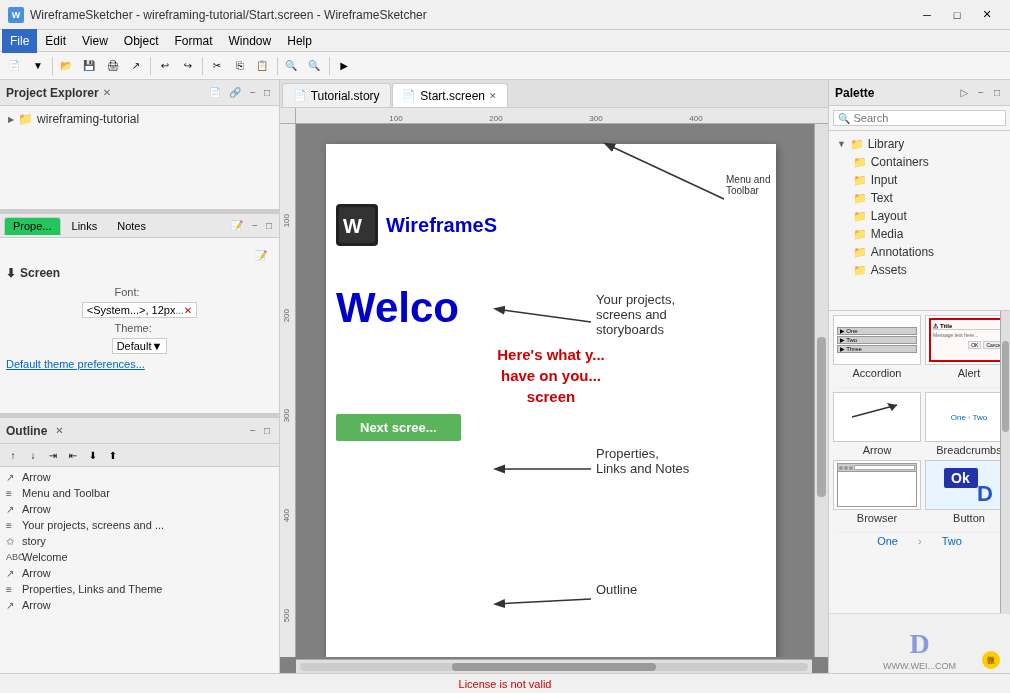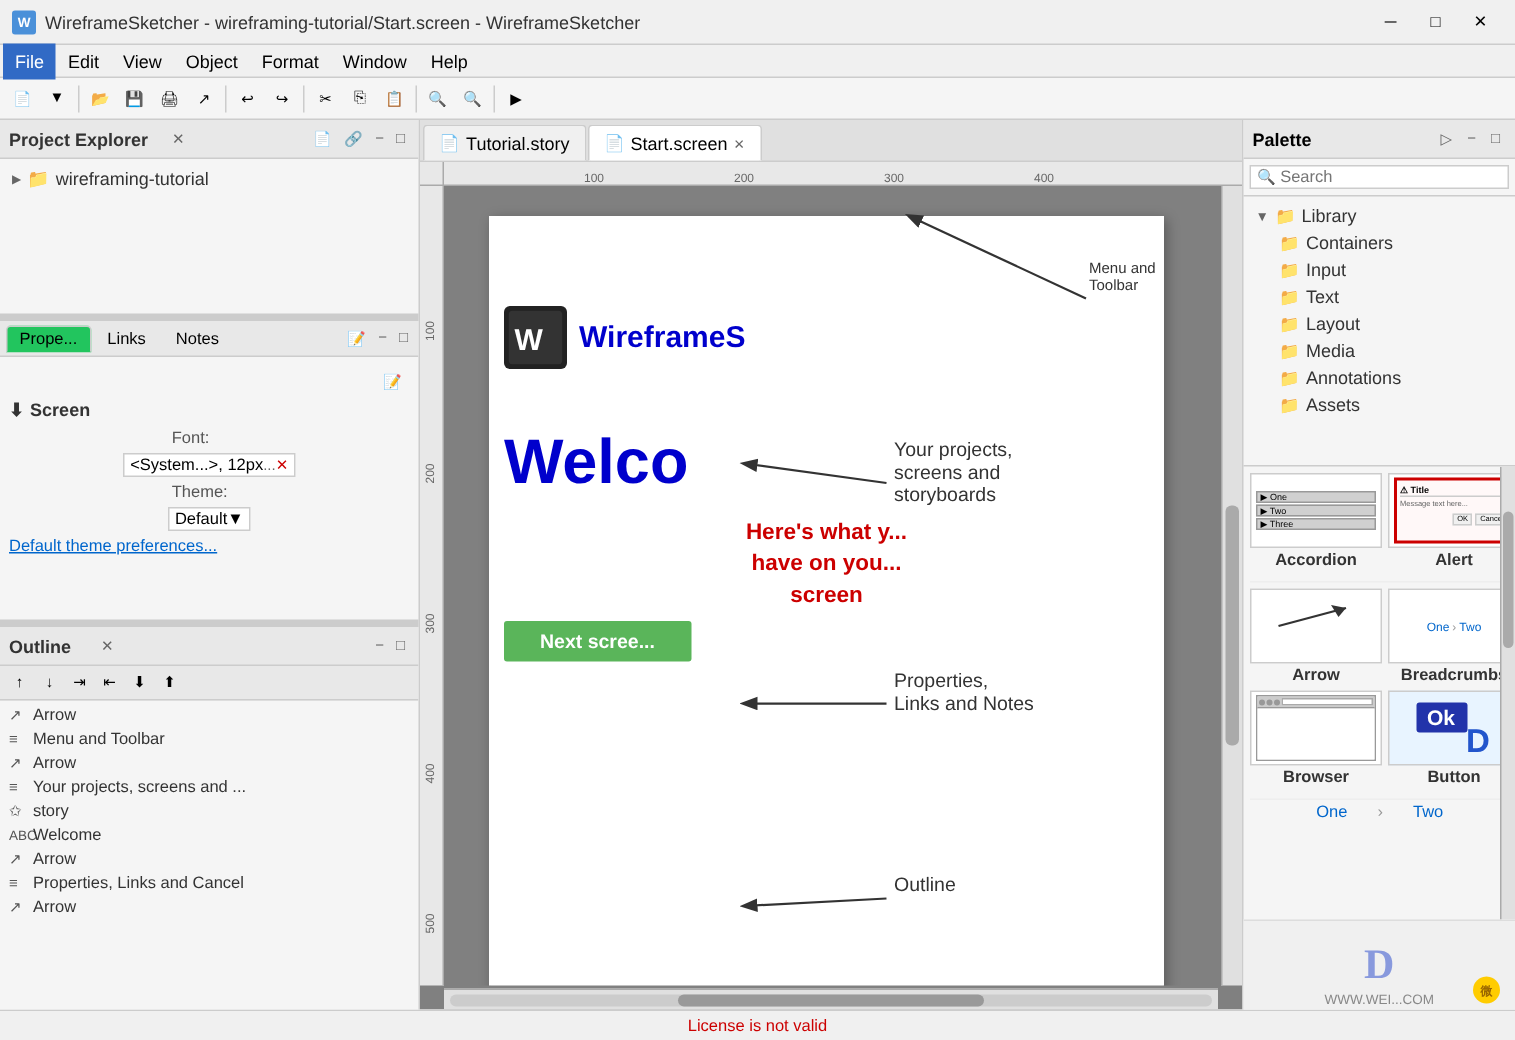--- a/index.html
+++ b/index.html
@@ -23,21 +23,21 @@
     .toolbar-btn { width: 22px; height: 22px; display: flex; align-items: center; justify-content: center; border: 1px solid transparent; cursor: pointer; font-size: 10px; border-radius: 2px; }
     .toolbar-sep { width: 1px; height: 18px; background: #ccc; margin: 0 2px; }
 
     
     .main-layout { display: flex; height: calc(693px - 30px - 22px - 28px - 20px); }
 
     
     .left-panel { width: 280px; display: flex; flex-direction: column; border-right: 1px solid #ccc; background: #f5f5f5; }
 
     
-    .panel-header { background: #e8e8e8; height: 26px; display: flex; align-items: center; padding: 0 6px; border-bottom: 1px solid #ccc; gap: 16px; }
+    .panel-header { background: #e8e8e8; height: 26px; display: flex; align-items: center; padding: 0 6px; border-bottom: 1px solid #ccc; gap: 4px; }
     .panel-title { font-size: 12px; font-weight: bold; color: #333; }
     .panel-close { font-size: 10px; cursor: pointer; color: #666; }
     .panel-icon-btn { font-size: 10px; cursor: pointer; color: #666; padding: 1px 3px; }
 
     .project-explorer { flex: 0 0 130px; border-bottom: 1px solid #ccc; overflow: hidden; }
     .project-tree { padding: 4px; }
     .tree-item { display: flex; align-items: center; gap: 4px; padding: 2px 4px; cursor: pointer; }
     .tree-arrow { font-size: 8px; color: #666; }
     .folder-icon { color: #f5a623; font-size: 12px; }
     .tree-label { font-size: 12px; color: #333; }
@@ -109,21 +109,21 @@
     .palette-folder { color: #f5a623; font-size: 11px; }
     .palette-tree-label { color: #333; }
     .palette-section { display: flex; align-items: center; gap: 4px; padding: 2px 4px; font-size: 12px; }
     .palette-arrow { font-size: 9px; color: #666; }
 
     
     .palette-items { flex: 1; overflow-y: auto; padding: 4px; }
     .palette-row { display: flex; gap: 4px; margin-bottom: 8px; }
     .palette-item { width: 90px; display: flex; flex-direction: column; align-items: center; gap: 2px; cursor: pointer; }
     .palette-item-thumb { width: 88px; height: 50px; border: 1px solid #ccc; background: white; display: flex; align-items: center; justify-content: center; overflow: hidden; }
-    .palette-item-label { font-size: 11px; color: #333; font-weight: bold; }
+    .palette-item-label { font-size: 11px; color: #333; }
 
     
     .thumb-accordion { width: 80px; }
     .thumb-acc-row { height: 8px; border: 1px solid #999; background: #e8e8e8; margin-bottom: 1px; font-size: 6px; display: flex; align-items: center; padding: 0 2px; }
 
     
     .thumb-alert { width: 80px; height: 44px; border: 2px solid #cc0000; background: #fff8f8; padding: 2px; }
     .thumb-alert-title { font-size: 6px; font-weight: bold; border-bottom: 1px solid #ccc; margin-bottom: 2px; }
     .thumb-alert-body { font-size: 5px; color: #666; margin-bottom: 3px; }
     .thumb-alert-btns { display: flex; gap: 2px; justify-content: flex-end; }
@@ -305,21 +305,21 @@
         <div class="outline-item">
           <span class="outline-icon" style="font-size:9px;">ABC</span>
           <span class="outline-label">Welcome</span>
         </div>
         <div class="outline-item">
           <span class="outline-icon">↗</span>
           <span class="outline-label">Arrow</span>
         </div>
         <div class="outline-item">
           <span class="outline-icon">≡</span>
-          <span class="outline-label">Properties, Links and Cancel</span>
+          <span class="outline-label">Properties, Links and Theme</span>
         </div>
         <div class="outline-item">
           <span class="outline-icon">↗</span>
           <span class="outline-label">Arrow</span>
         </div>
       </div>
     </div>
   </div>
 
   <div class="center-panel">

